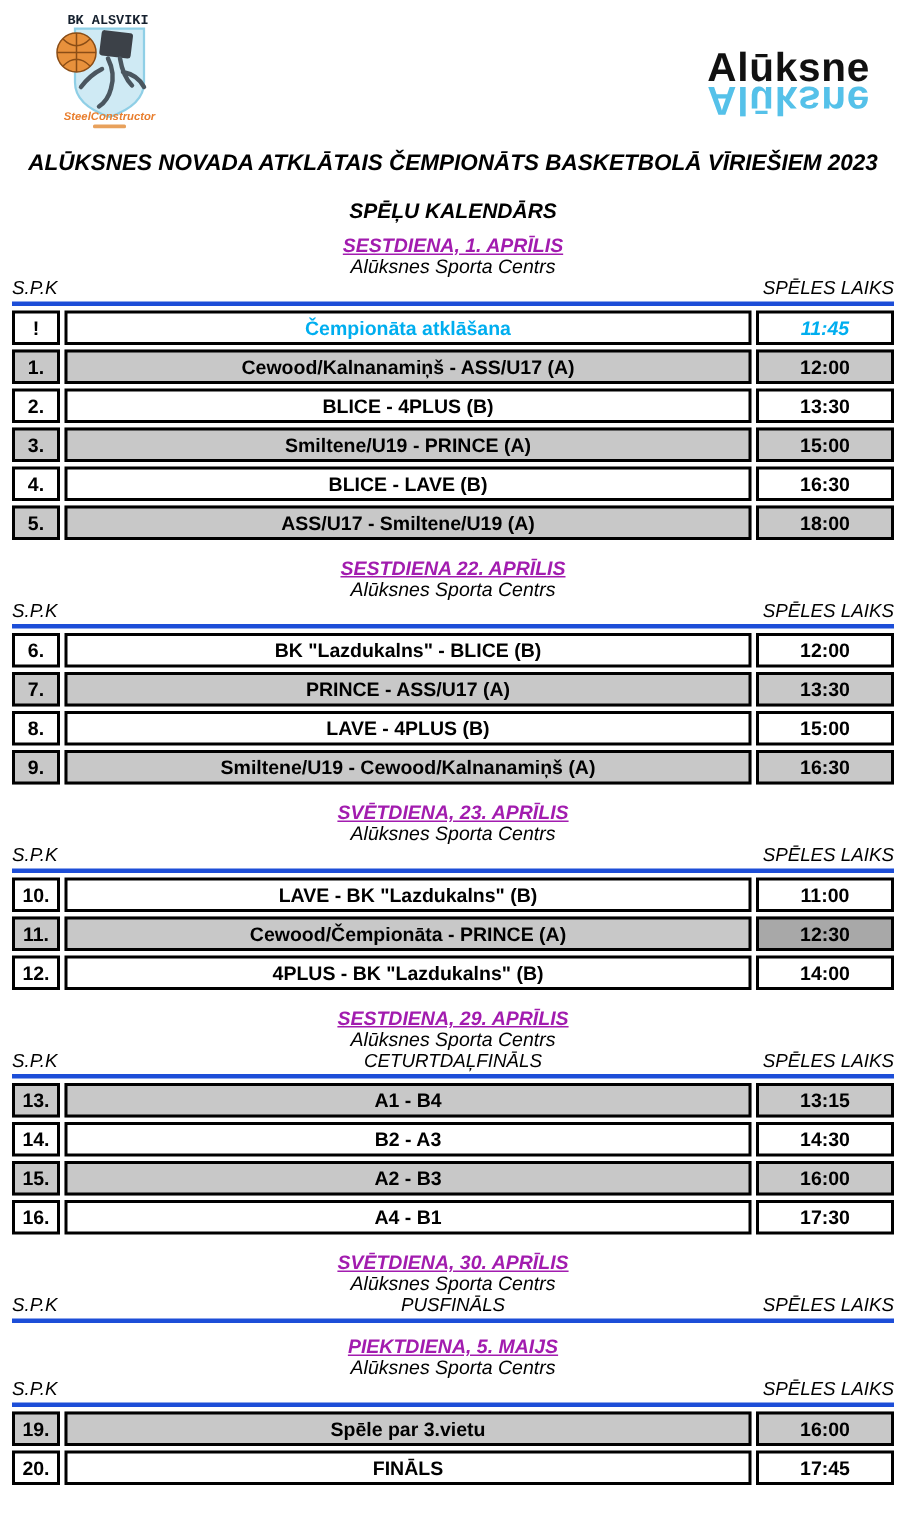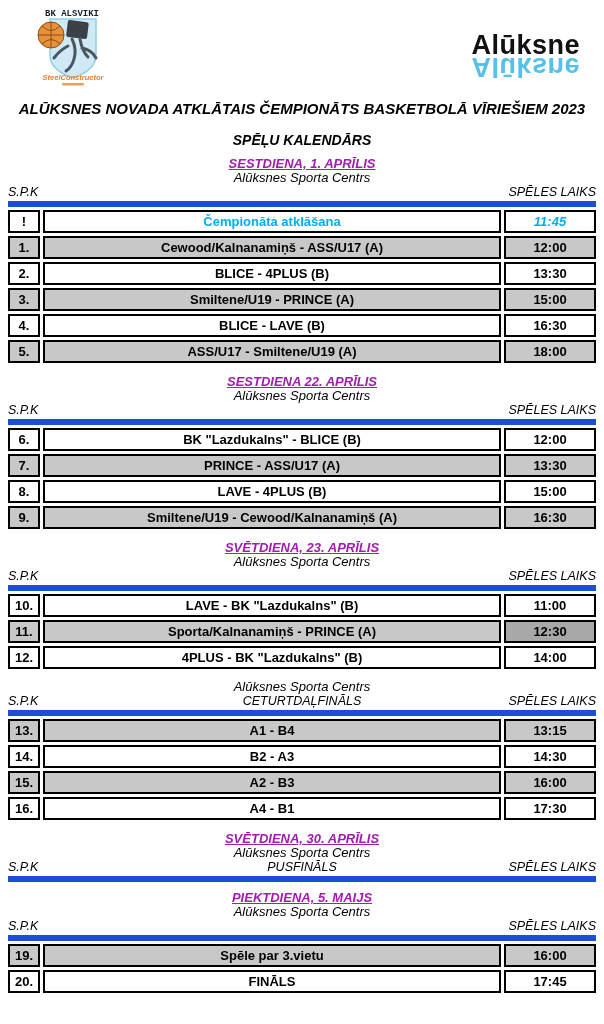--- a/index.html
+++ b/index.html
@@ -25,21 +25,21 @@
            margin:8px 0 0; line-height:18px; }
   .subtitle { text-align:center; font-size:14px; font-weight:bold; font-style:italic;
               margin:14px 0 0; line-height:16px; }
 
   
   .sec { margin-top:8px; }
   .date { text-align:center; color:#a21caf; font-size:13px; font-weight:bold;
           font-style:italic; text-decoration:underline; line-height:15px; }
   .venue { text-align:center; font-size:13px; font-style:italic; line-height:14px; }
   .colhead { display:flex; align-items:flex-end; font-size:12.5px; font-style:italic;
-             line-height:14px; border-bottom:6px solid #1d4ed8; padding-bottom:2px; }
+             line-height:14px; border-bottom:3px solid #1d4ed8; padding-bottom:2px; }
   .colhead .spk { flex:1; text-align:left; }
   .colhead .stage { flex:2; text-align:center; }
   .colhead .timelabel { flex:1; text-align:right; white-space:nowrap; }
 
   table.sched { border-collapse:separate; border-spacing:3px 3px;
                 width:calc(100% + 6px); margin:0 -3px; }
   table.sched td { border:2px solid #000; background:#fff; font-size:13px; font-weight:bold;
                    text-align:center; padding:1px 4px; line-height:17px; height:23px; }
   td.no   { width:32px; }
   td.time { width:92px; }
@@ -161,32 +161,33 @@
         </div>
         <table class="sched">
           <tbody>
             <tr class="white">
               <td class="no">10.</td>
               <td class="match">LAVE - BK "Lazdukalns" (B)</td>
               <td class="time">11:00</td>
             </tr>
             <tr class="gray">
               <td class="no">11.</td>
-              <td class="match">Sporta/Kalnanamiņš - PRINCE (A)</td>
+              <td class="match">Cewood/Čempionāta - PRINCE (A)</td>
               <td class="time dark">12:30</td>
             </tr>
             <tr class="white">
               <td class="no">12.</td>
               <td class="match">4PLUS - BK "Lazdukalns" (B)</td>
               <td class="time">14:00</td>
             </tr>
           </tbody>
         </table>
       </section>
       <section class="sec">
+        <div class="date">SESTDIENA, 29. APRĪLIS</div>
         <div class="venue">Alūksnes Sporta Centrs</div>
         <div class="colhead">
           <span class="spk">S.P.K</span>
           <span class="stage">CETURTDAĻFINĀLS</span>
           <span class="timelabel">SPĒLES LAIKS</span>
         </div>
         <table class="sched">
           <tbody>
             <tr class="gray">
               <td class="no">13.</td>

